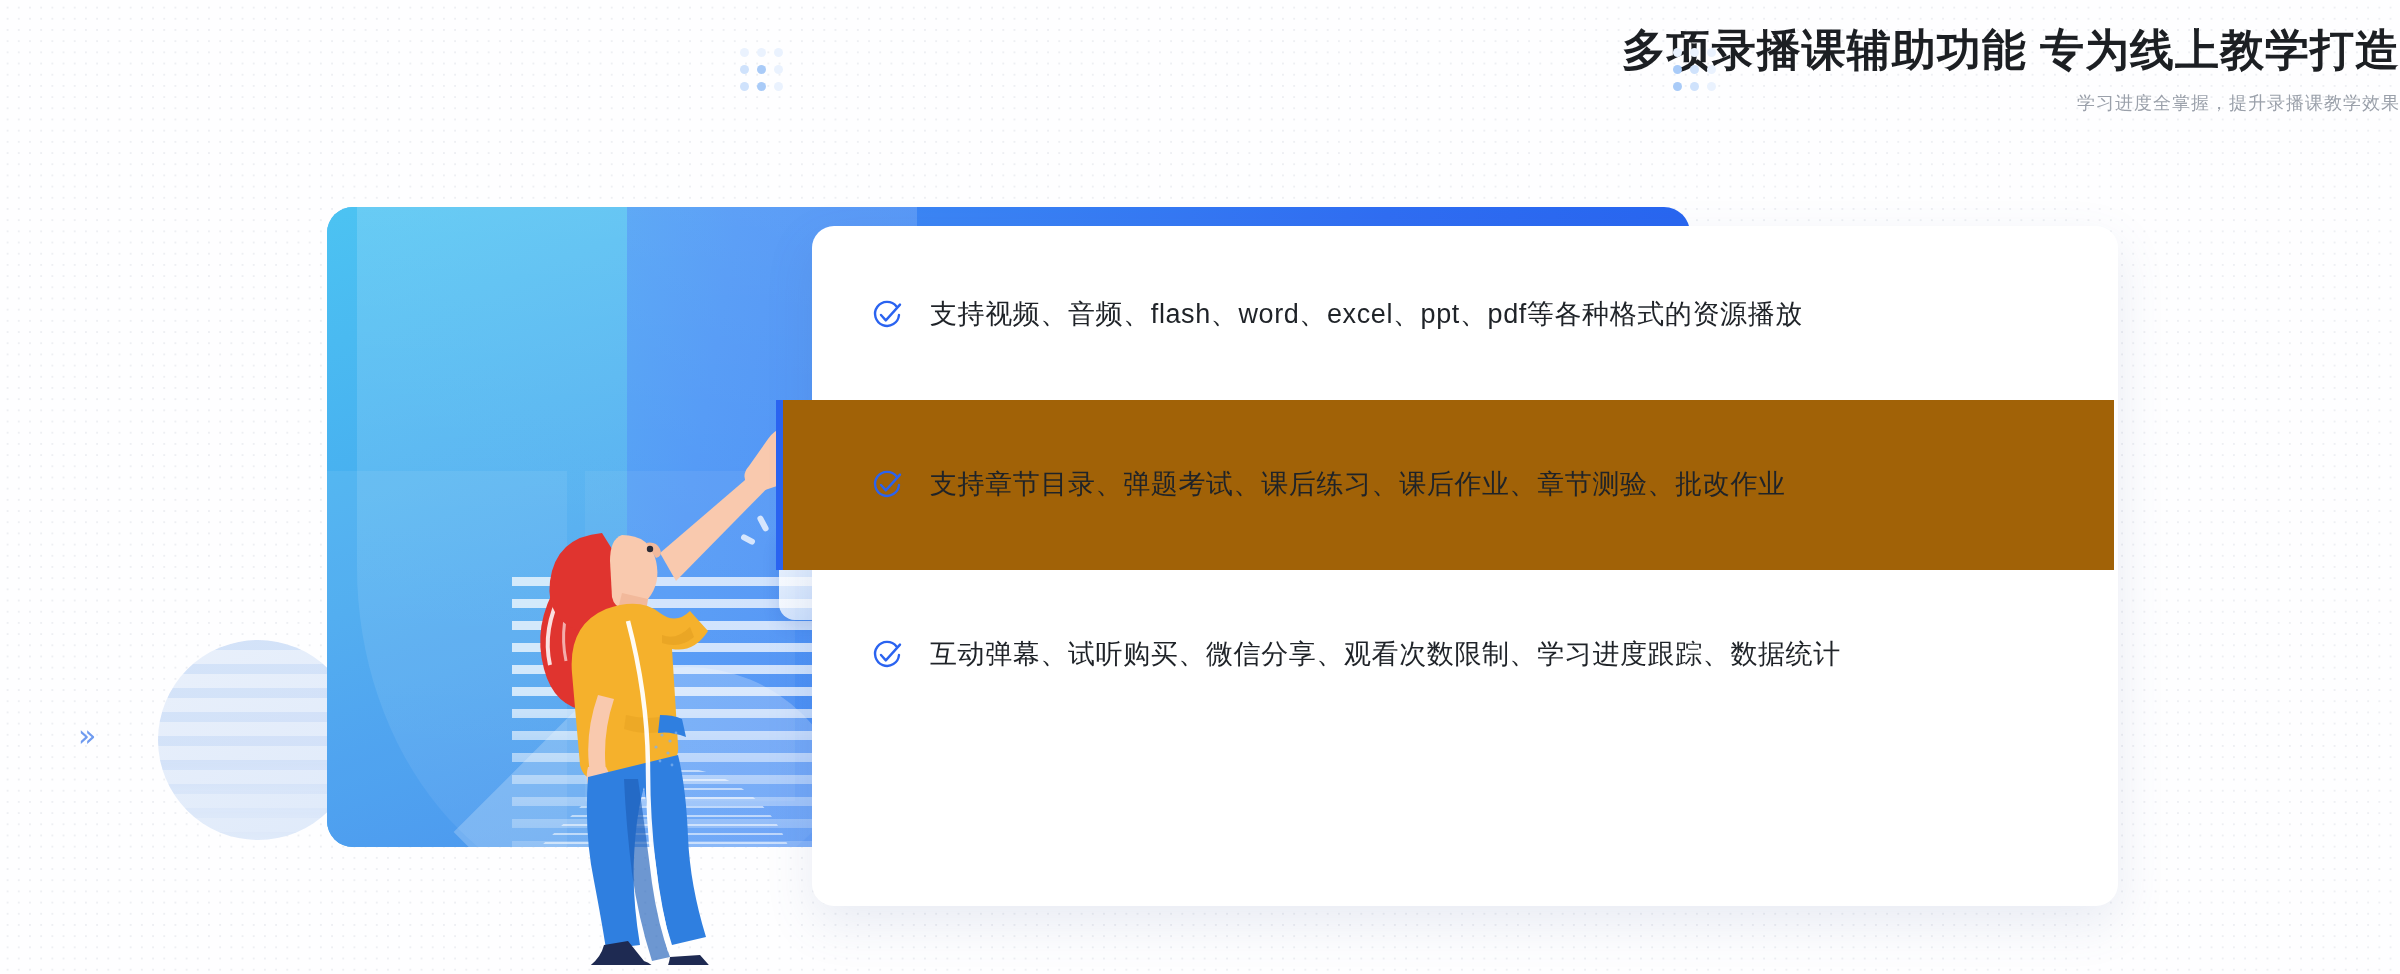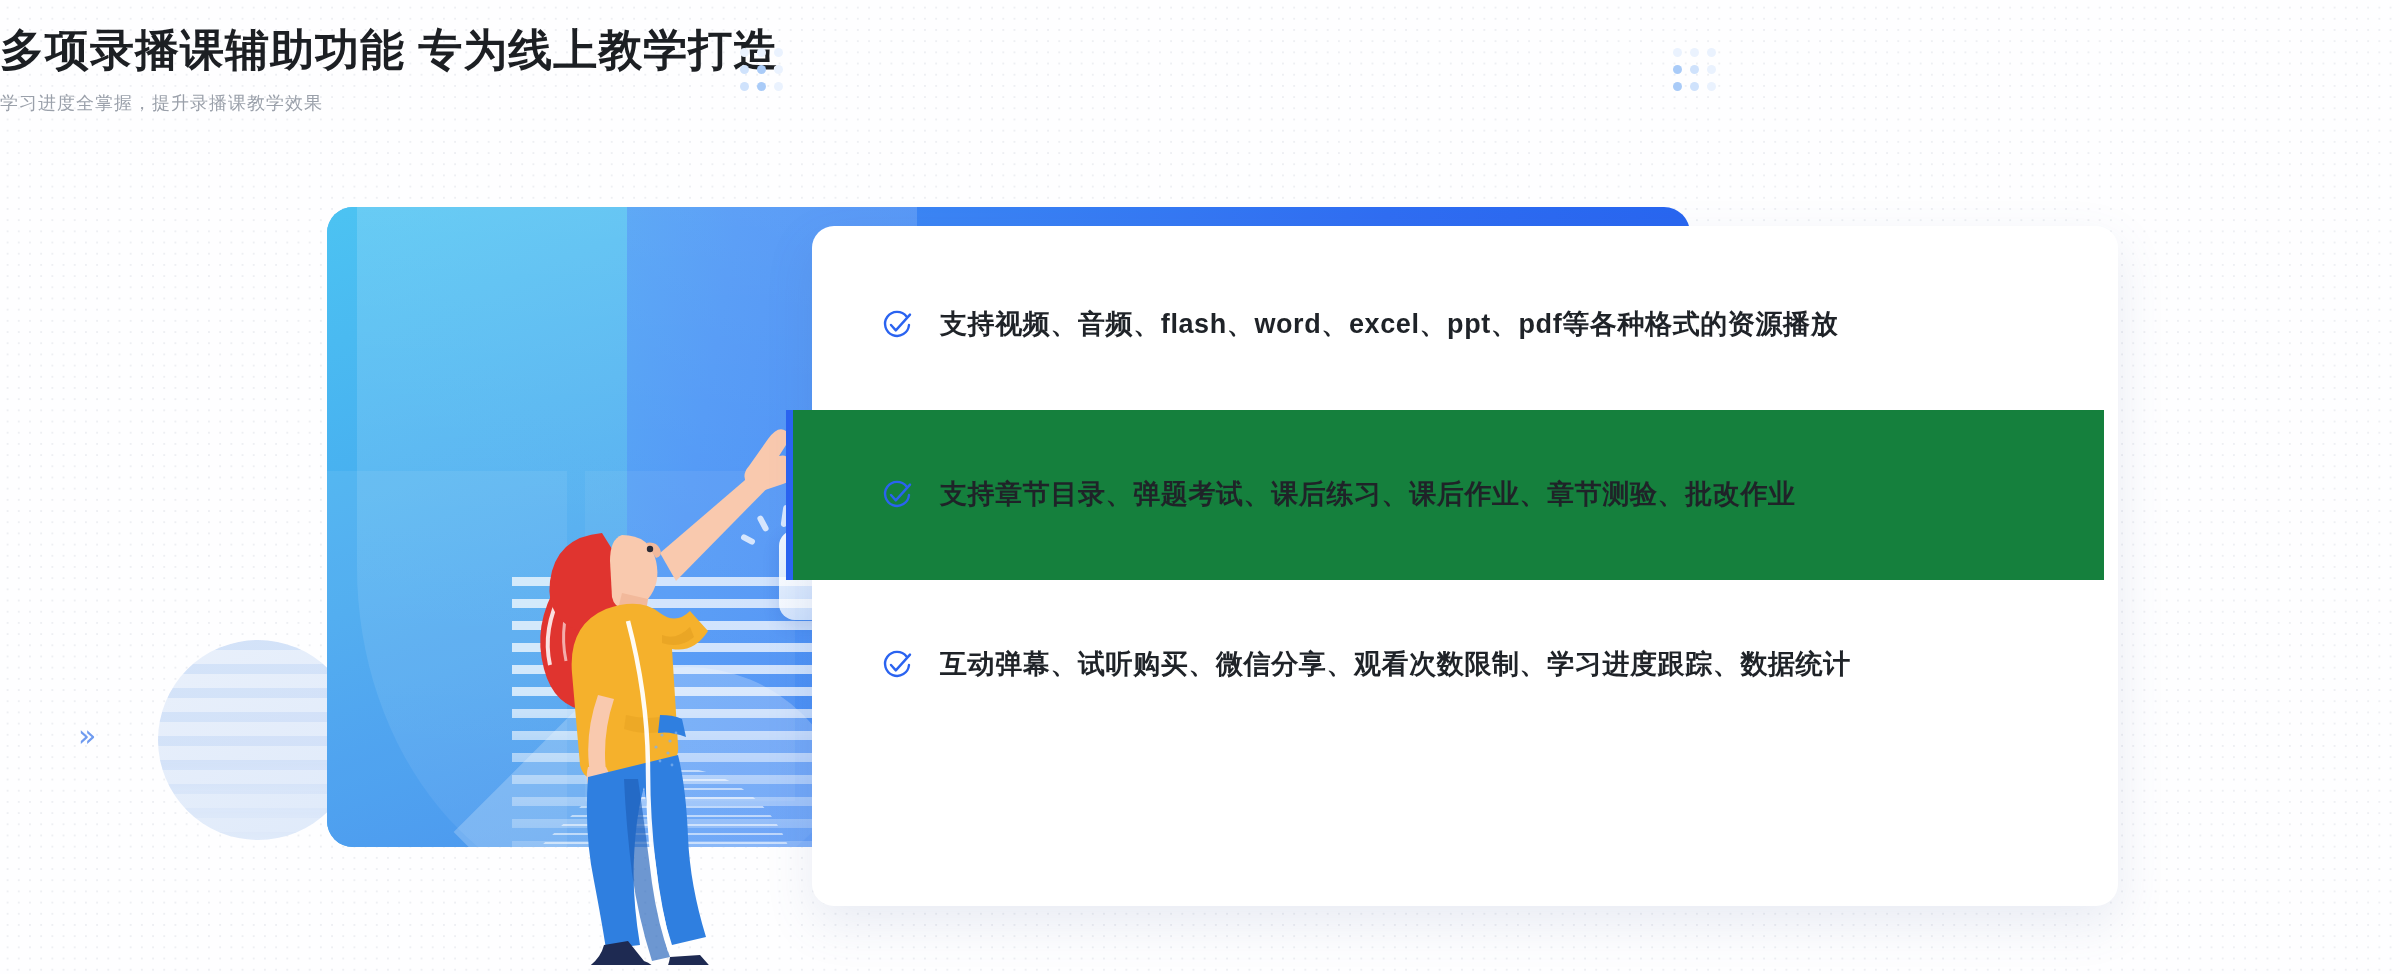--- a/index.html
+++ b/index.html
@@ -32,21 +32,21 @@
     background: rgba(255,255,255,0.55);
     pointer-events: none;
   }
 
   
   .header {
     position: absolute;
     left: 0;
     right: 0;
     top: 22px;
-    text-align: left;
+    text-align: right;
     z-index: 6;
   }
   .title {
     font-size: 44px;
     line-height: 1.25;
     font-weight: bold;
     color: #1c1f23;
     letter-spacing: 1px;
     margin: 0;
     white-space: nowrap;
@@ -270,36 +270,35 @@
     background: #ffffff;
     border-radius: 22px;
     box-shadow: 0 18px 48px rgba(86,110,160,0.13);
     z-index: 5;
     overflow: visible;
   }
 
   .feature-list {
     position: relative;
     list-style: none;
-    margin: 14px;
+    margin: 4px;
     padding: 0;
     height: 100%;
-    font-weight: bold;
   }
   .feature-item {
     position: relative;
     display: flex;
     align-items: center;
     height: 170px;
     padding-left: 54px;
     box-sizing: border-box;
     border-radius: 0;
   }
   .feature-item.highlight {
-    background: #15803d;
+    background: #a16207;
     margin-left: -40px;
     padding-left: 94px;
     border-radius: 0;
   }
   .feature-item.highlight::before {
     content: "";
     position: absolute;
     left: 0; top: 0;
     width: 7px; height: 100%;
     background: #2a63f0;

